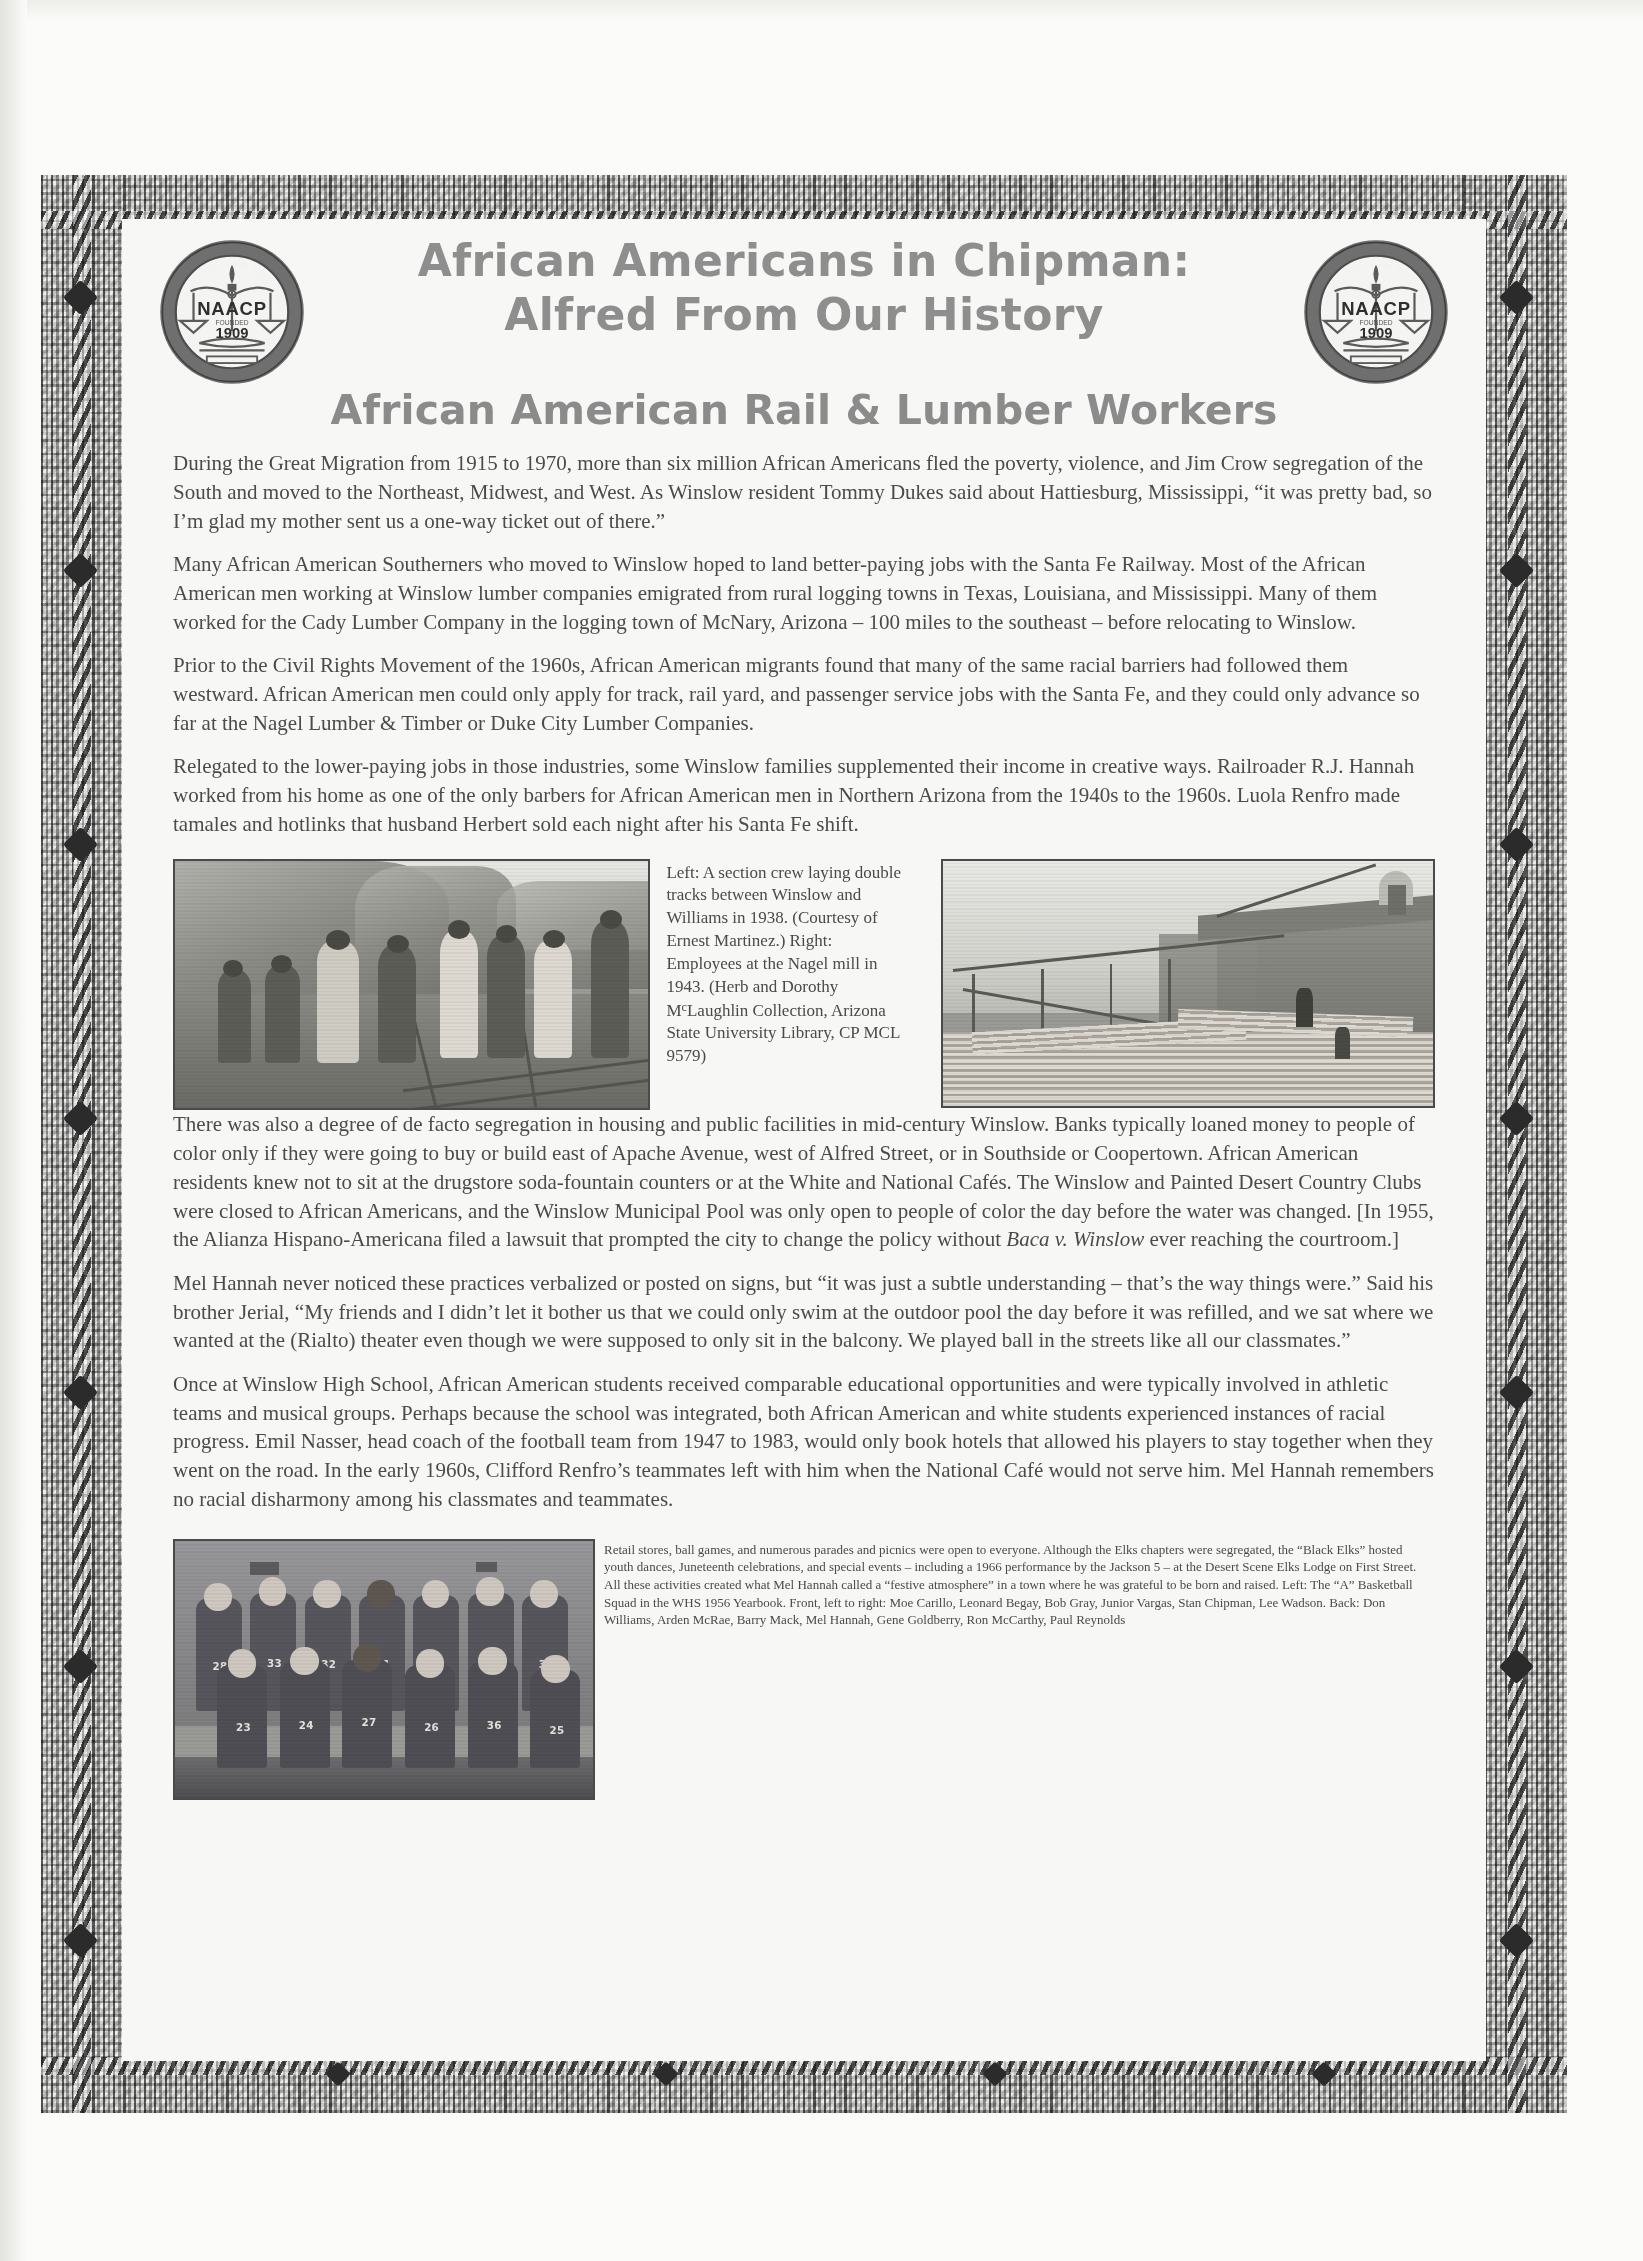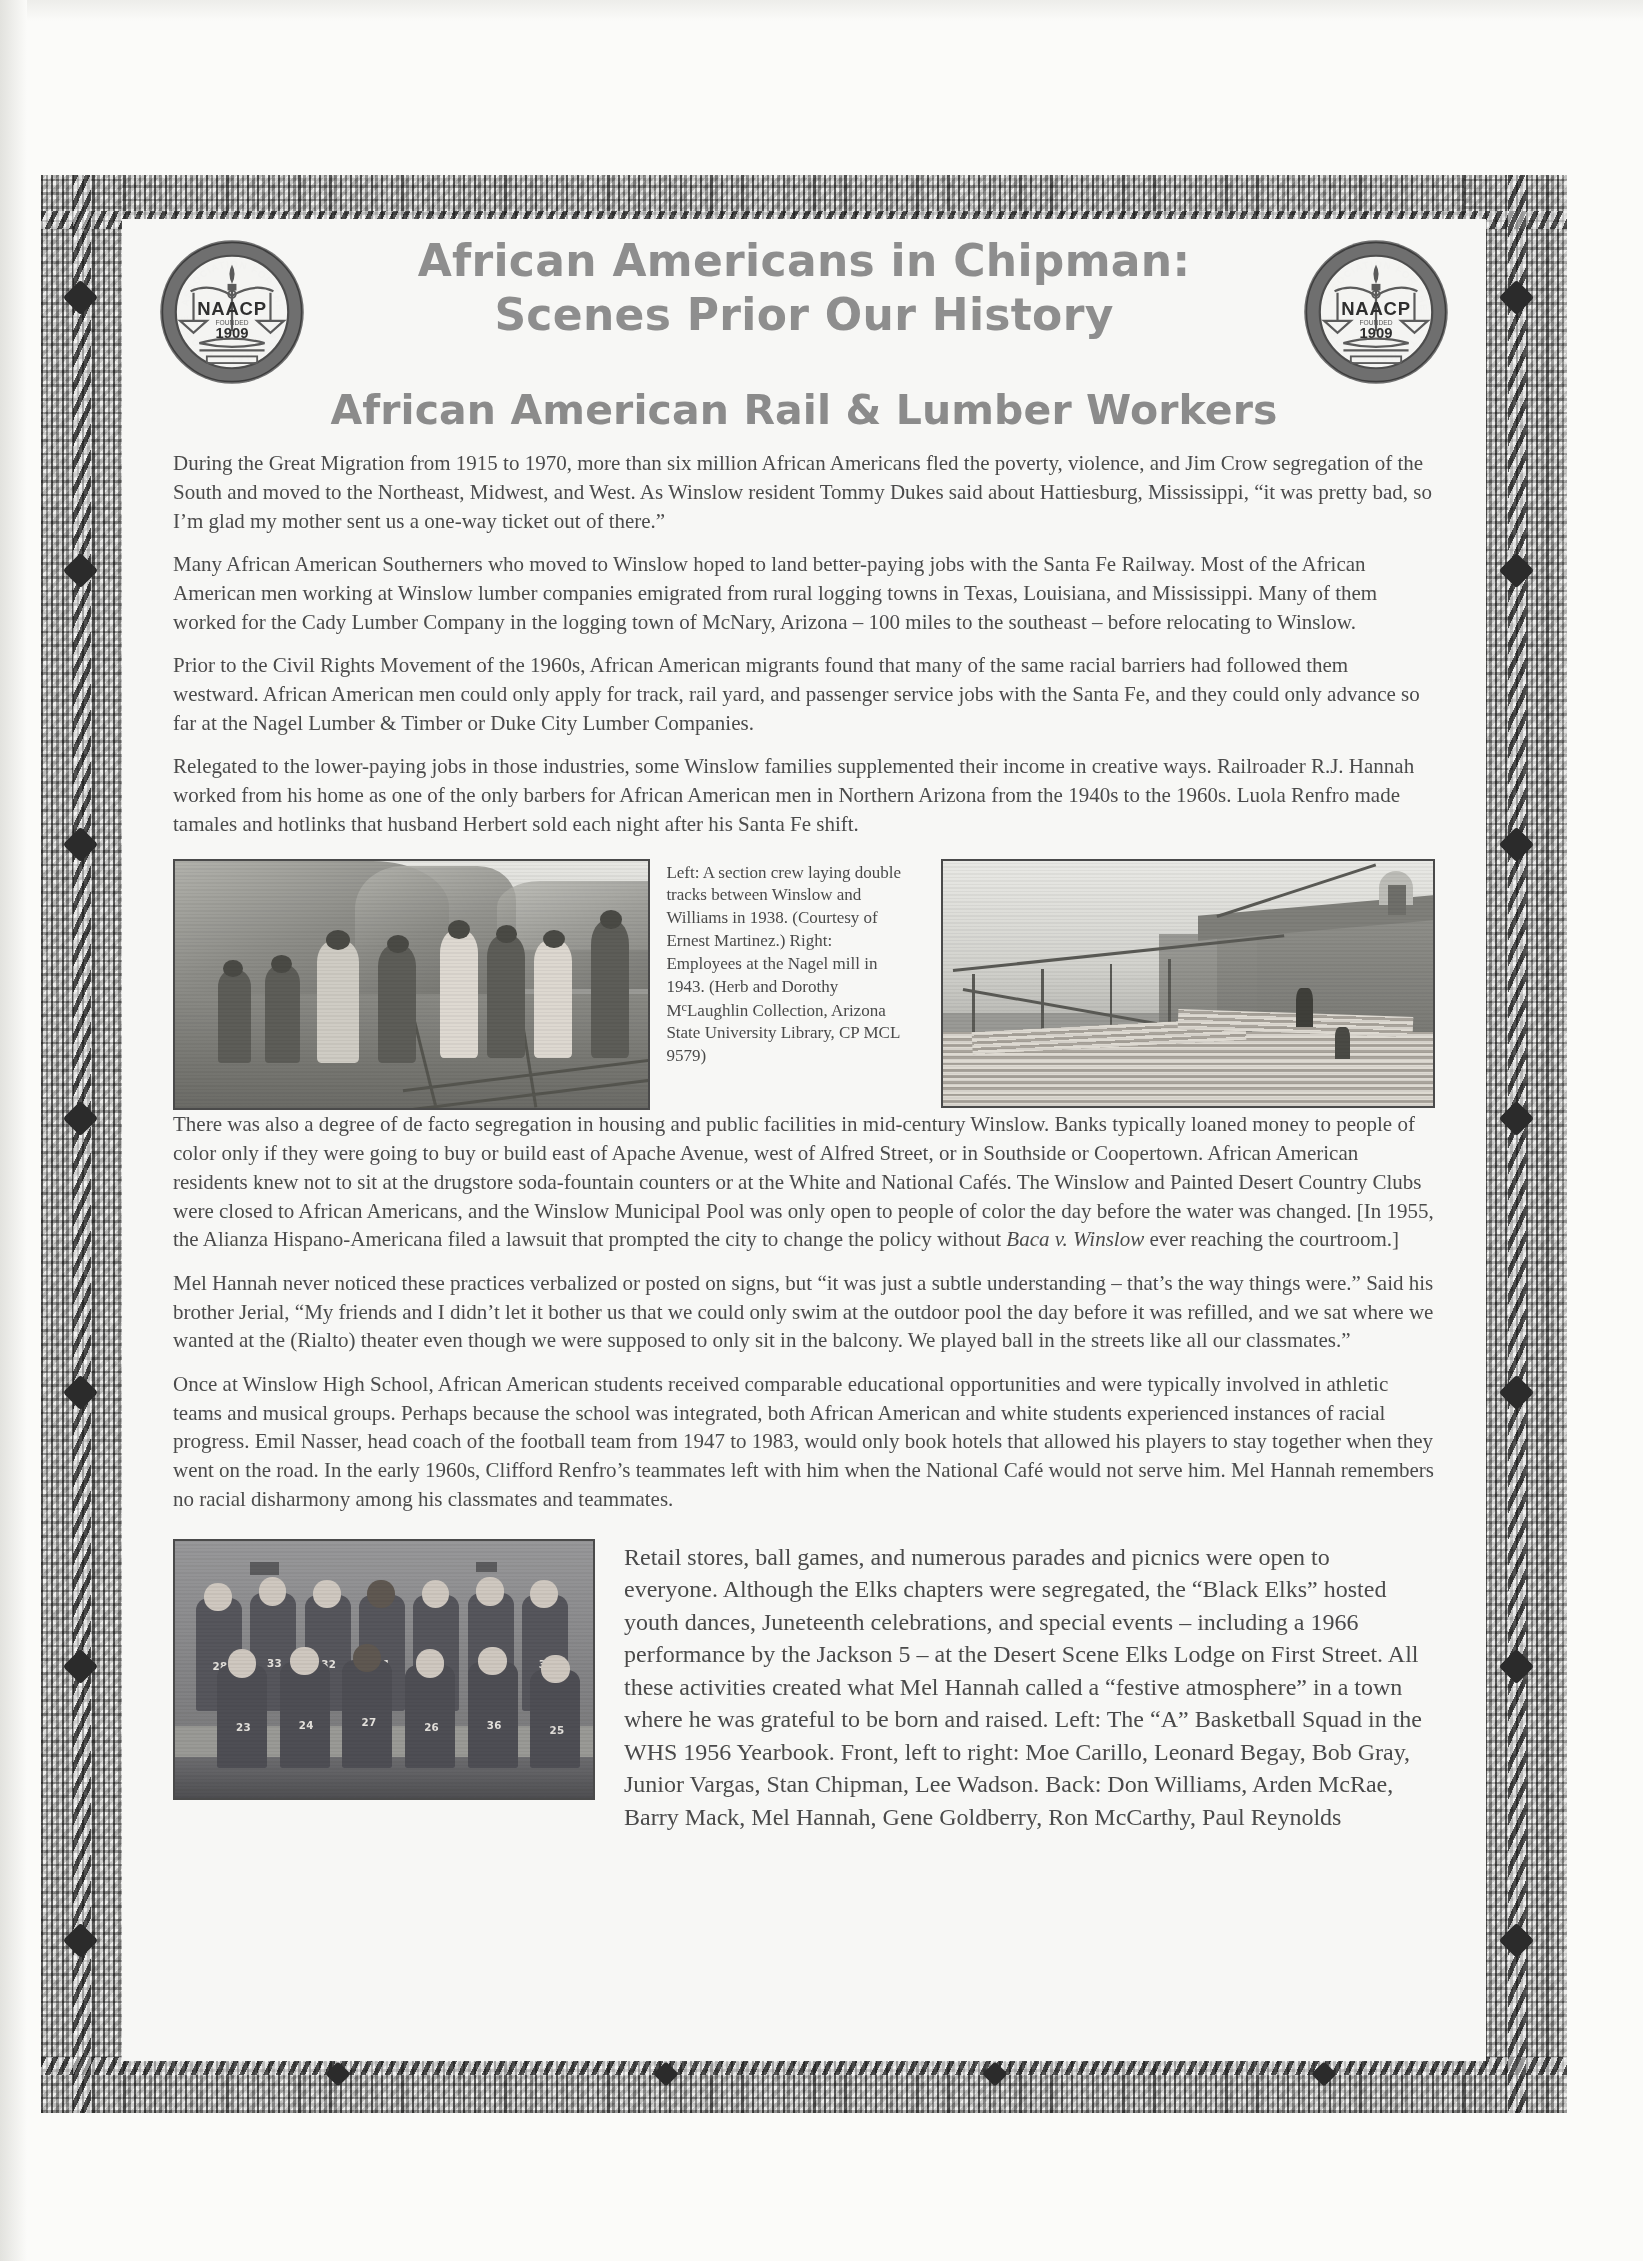--- a/index.html
+++ b/index.html
@@ -181,21 +181,21 @@
   .photo-team  { width: 418px; height: 257px; }
 
   .caption {
     font-family: "Liberation Serif", serif;
     font-size: 17px;
     line-height: 1.345;
     color: #4a4a4a;
     padding: 2.7px 12.3px 0 16.4px;
     flex: 1;
   }
-  .caption.wide { font-size: 24px; line-height: 1.355; padding-left: 29px; padding-top: 1.4px;}
+  .caption.wide { font-size: 13px; line-height: 1.355; padding-left: 9px; padding-top: 1.4px;}
   .caption sup { font-size: .72em; vertical-align: .38em; }
 
   
   .ph-sky {
     position: absolute; left: 0; right: 0; top: 0;
     background: linear-gradient(to bottom, #e8e8e4 0%, #c9c9c4 100%);
   }
   .ph-rock {
     position: absolute;
     background: linear-gradient(160deg, #b4b4ae 0%, #8d8d88 45%, #6e6e69 100%);
@@ -346,21 +346,21 @@
         <text x="100" y="104" text-anchor="middle" font-family="Liberation Sans, sans-serif" font-size="25" font-weight="bold" fill="#2f2f2f" letter-spacing="1">NAACP</text>
         <text x="100" y="118" text-anchor="middle" font-family="Liberation Sans, sans-serif" font-size="9" fill="#555">FOUNDED</text>
         <text x="100" y="135" text-anchor="middle" font-family="Liberation Sans, sans-serif" font-size="20" font-weight="bold" fill="#2f2f2f">1909</text>
         <path d="M56,142 q44,-12 88,0 q-44,10 -88,0Z" fill="none" stroke="#5b5b5b" stroke-width="3"></path>
         <line x1="56" y1="152" x2="144" y2="152" stroke="#5b5b5b" stroke-width="3"></line>
         <rect x="66" y="160" width="68" height="9" fill="none" stroke="#5b5b5b" stroke-width="2.5"></rect>
       </svg>
 
       <div class="title-block">
         <div class="title-line">African Americans in Chipman:</div>
-        <div class="title-line">Scenes Prior Our History</div>
+        <div class="title-line">Alfred From Our History</div>
       </div>
 
       <svg class="seal right" viewBox="0 0 200 200">
         <circle cx="100" cy="100" r="97" fill="#6f6f6f"></circle>
         <circle cx="100" cy="100" r="76" fill="#f4f4f2"></circle>
         <circle cx="100" cy="100" r="76" fill="none" stroke="#4d4d4d" stroke-width="3"></circle>
         <circle cx="100" cy="100" r="94" fill="none" stroke="#3d3d3d" stroke-width="2"></circle>
         <path id="ringTopR" d="M100,100 m-60,0 a60,60 0 0,1 120,0" fill="none"></path>
         <path id="ringBotR" d="M100,100 m60,0 a60,60 0 0,1 -120,0" fill="none"></path>
         <text font-family="Liberation Sans, sans-serif" font-size="13" font-weight="bold" fill="#f2f2f0" letter-spacing="1.6">

